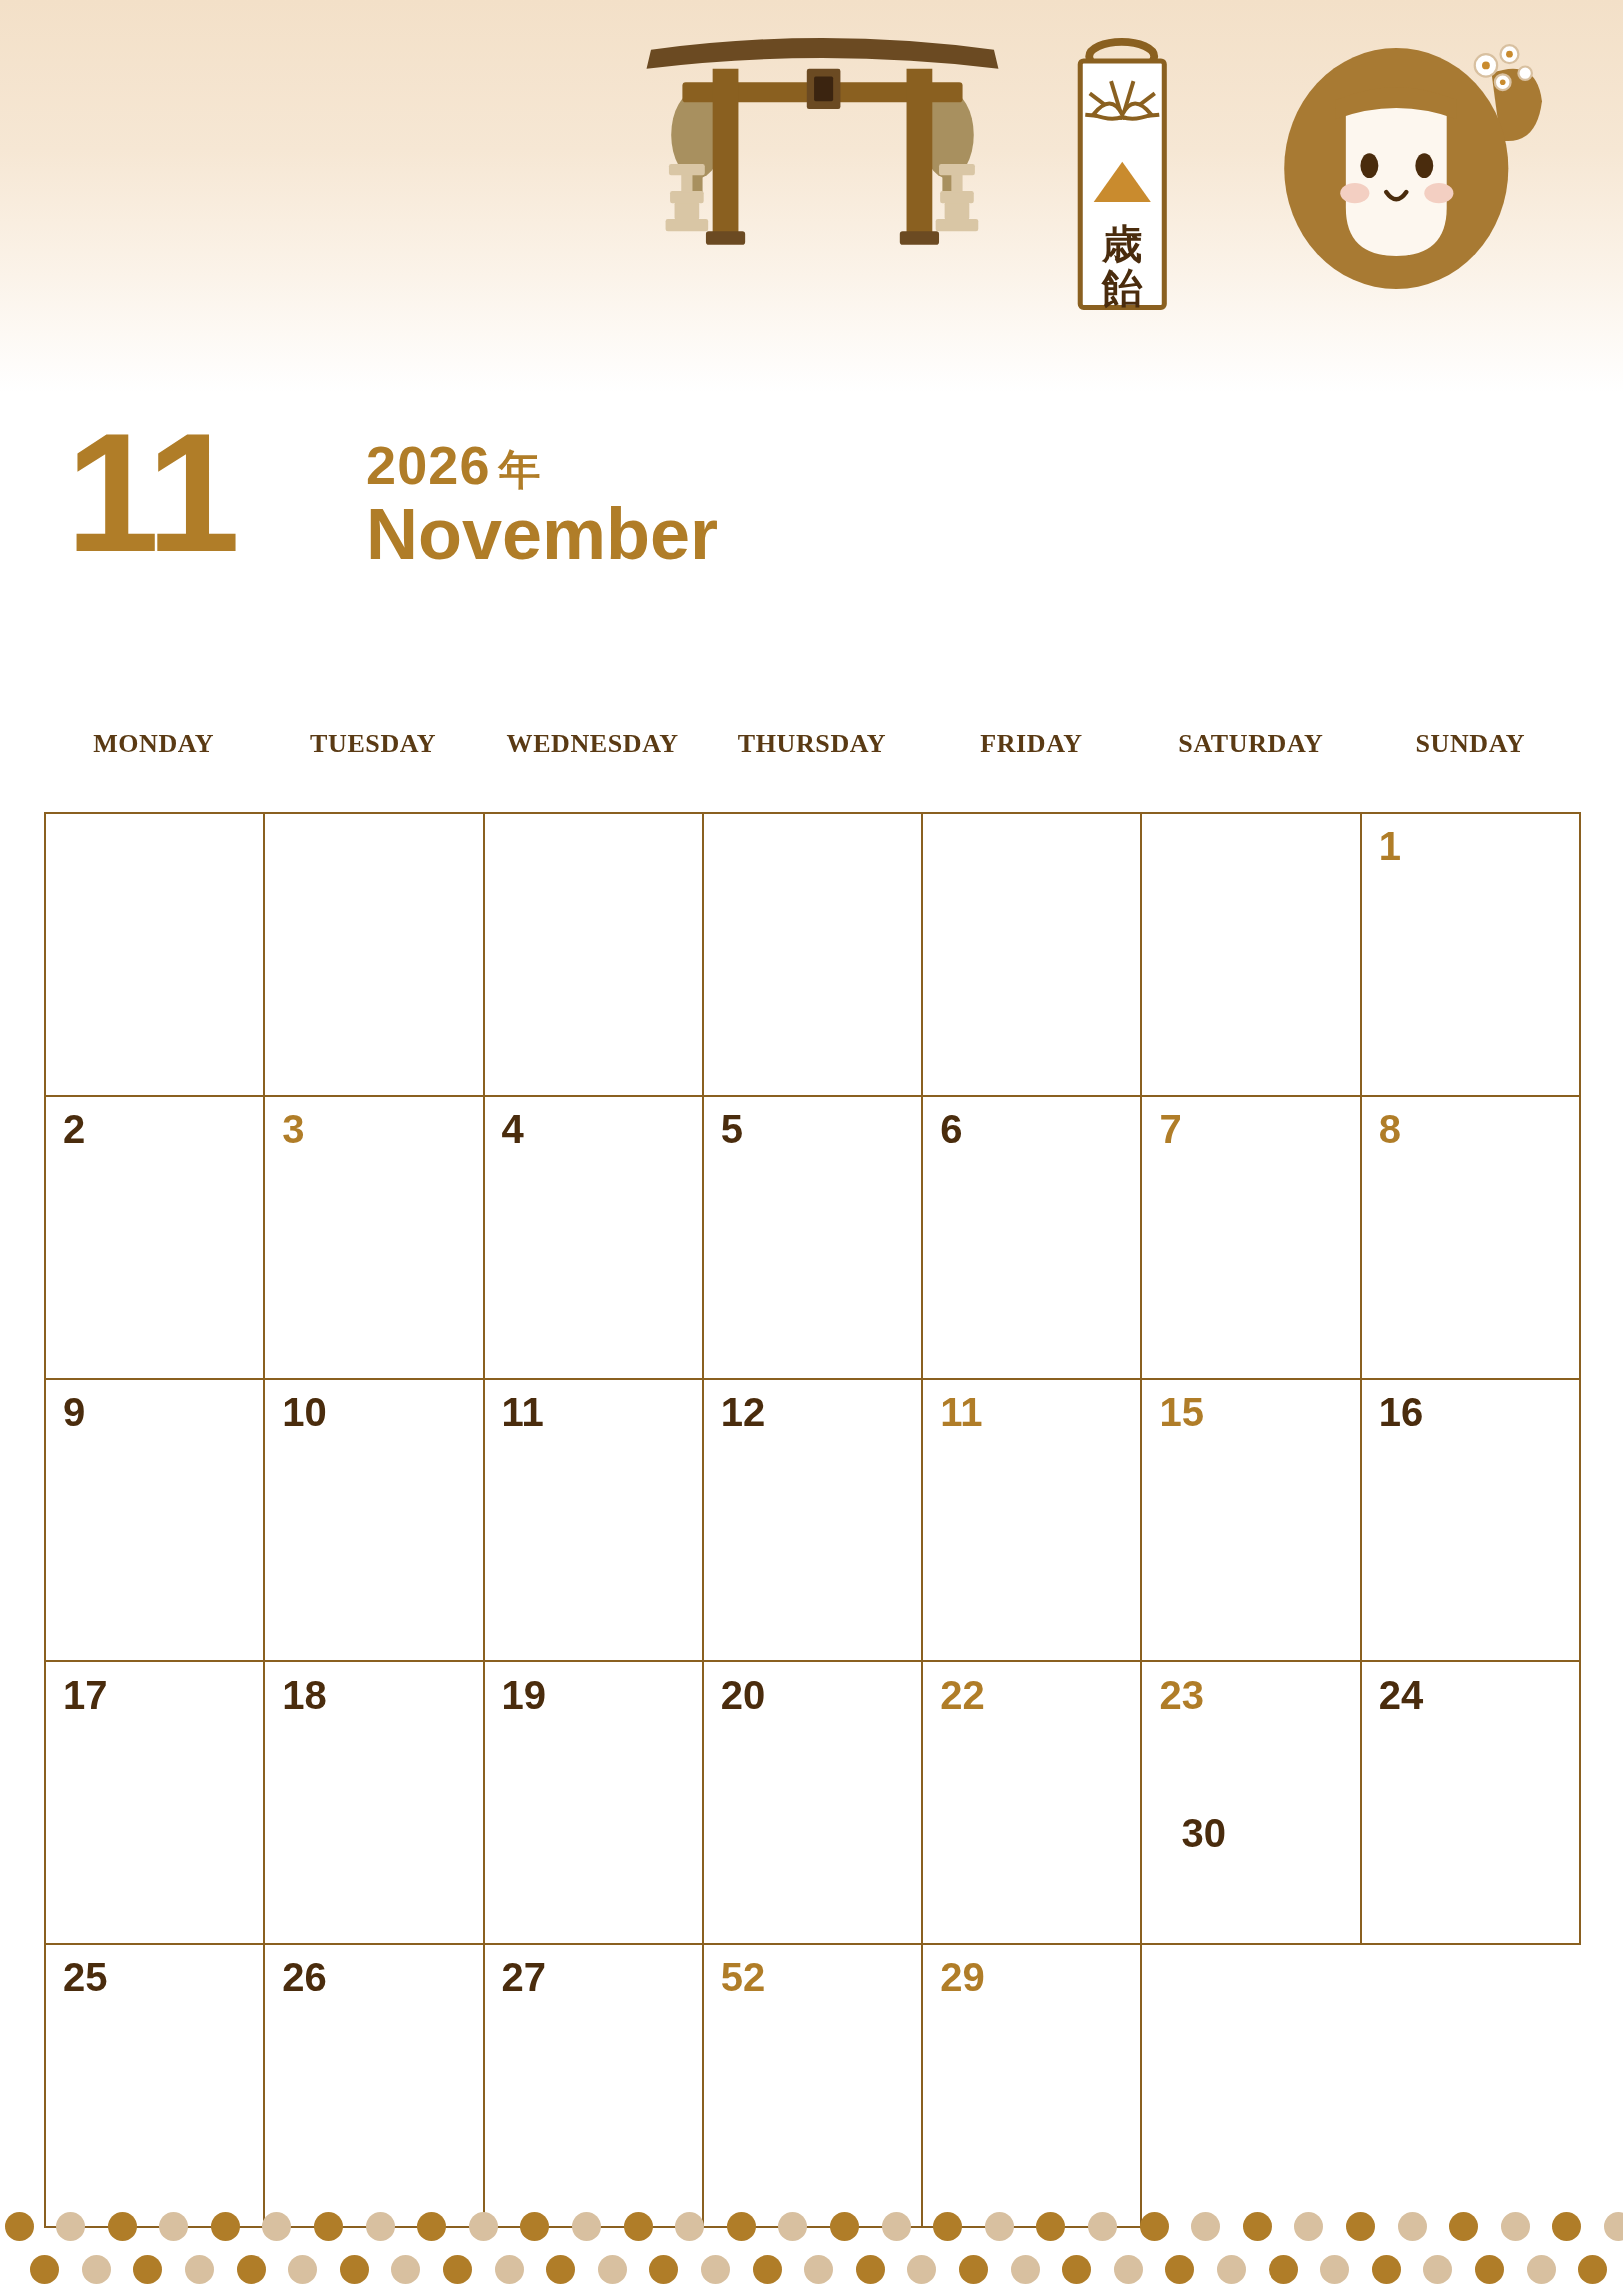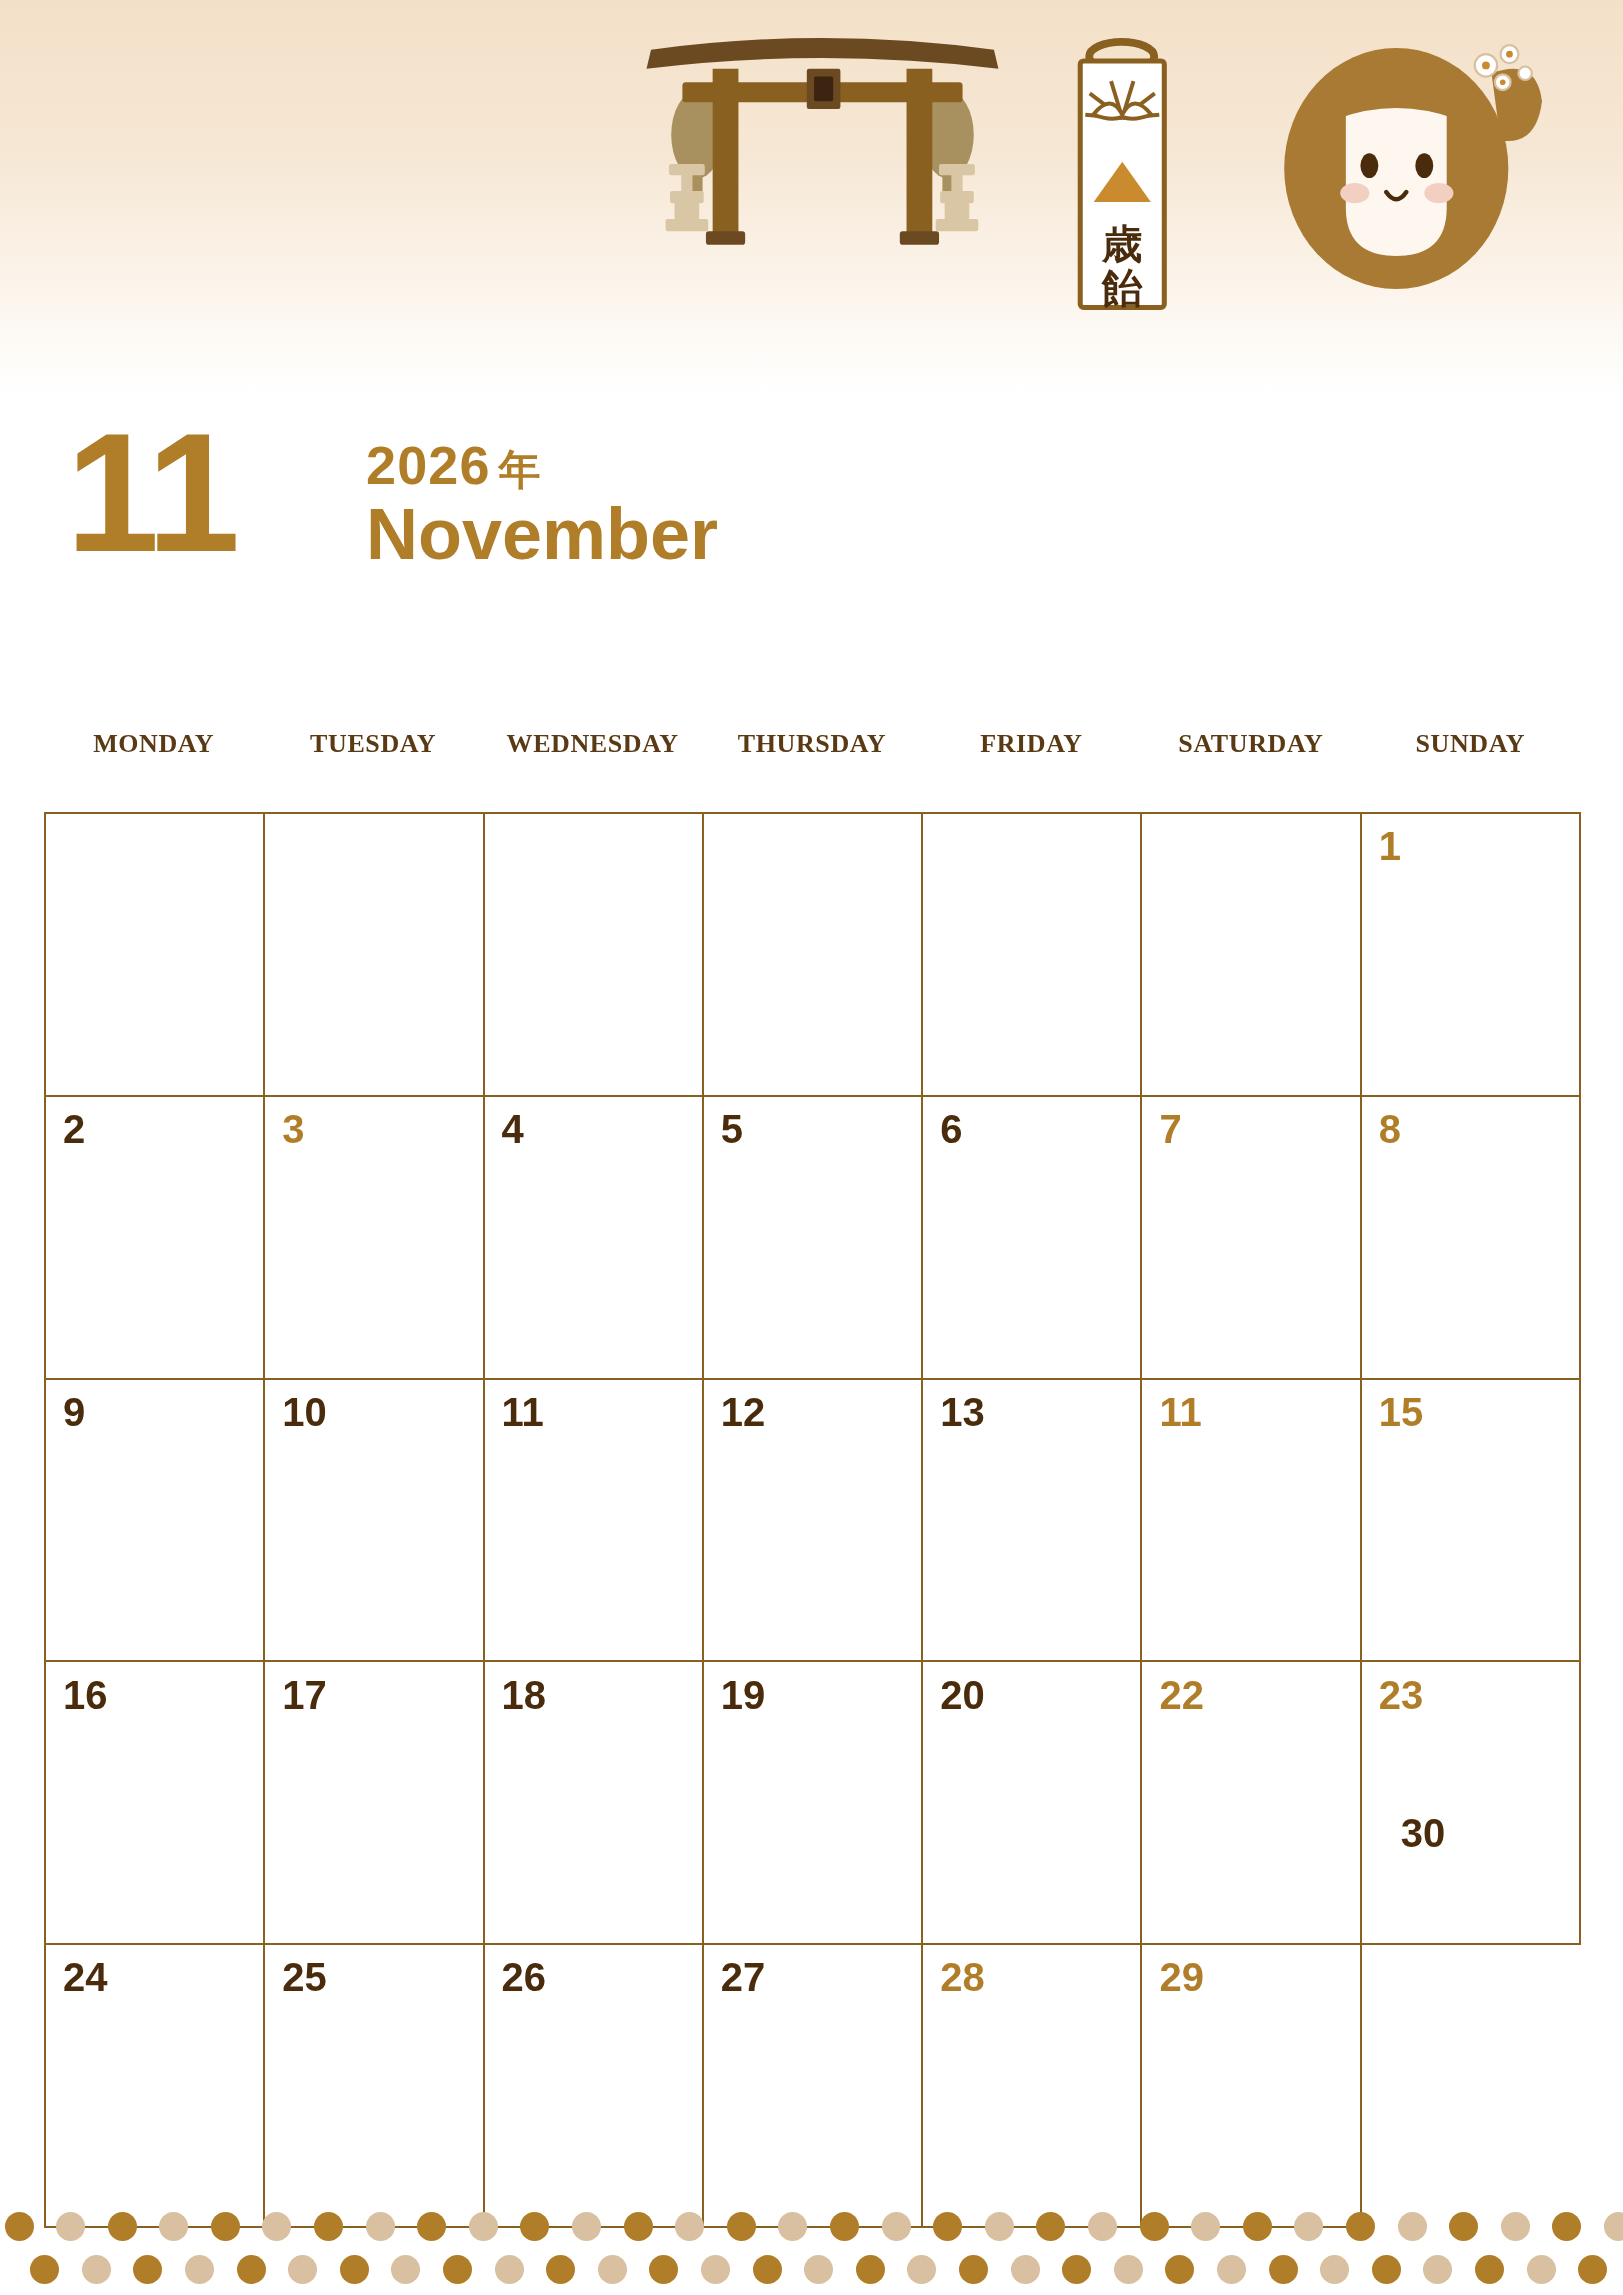--- a/index.html
+++ b/index.html
@@ -308,23 +308,20 @@
   <div class="cell">
       <span class="daynum wd">10</span>
     </div>
   <div class="cell">
       <span class="daynum wd">11</span>
     </div>
   <div class="cell">
       <span class="daynum wd">12</span>
     </div>
   <div class="cell">
-      <span class="daynum wd">13</span>
-    </div>
-  <div class="cell">
       <span class="daynum we">11</span>
     </div>
   <div class="cell">
       <span class="daynum we">15</span>
     </div>
 
   <div class="cell">
       <span class="daynum wd">16</span>
     </div>
   <div class="cell">
@@ -353,21 +350,21 @@
   <div class="cell">
       <span class="daynum wd">25</span>
     </div>
   <div class="cell">
       <span class="daynum wd">26</span>
     </div>
   <div class="cell">
       <span class="daynum wd">27</span>
     </div>
   <div class="cell">
-      <span class="daynum we">28</span>
+      <span class="daynum we">52</span>
     </div>
   <div class="cell">
       <span class="daynum we">29</span>
     </div>
 </div>
 
 <div class="dots-row row1" id="dots-row-1">
     <div class="dot" style="left: 4.5px; top: 0px; background: rgb(176, 125, 40);"></div>
     <div class="dot" style="left: 56px; top: 0px; background: rgb(216, 192, 160);"></div>
     <div class="dot" style="left: 108px; top: 0px; background: rgb(176, 125, 40);"></div>

